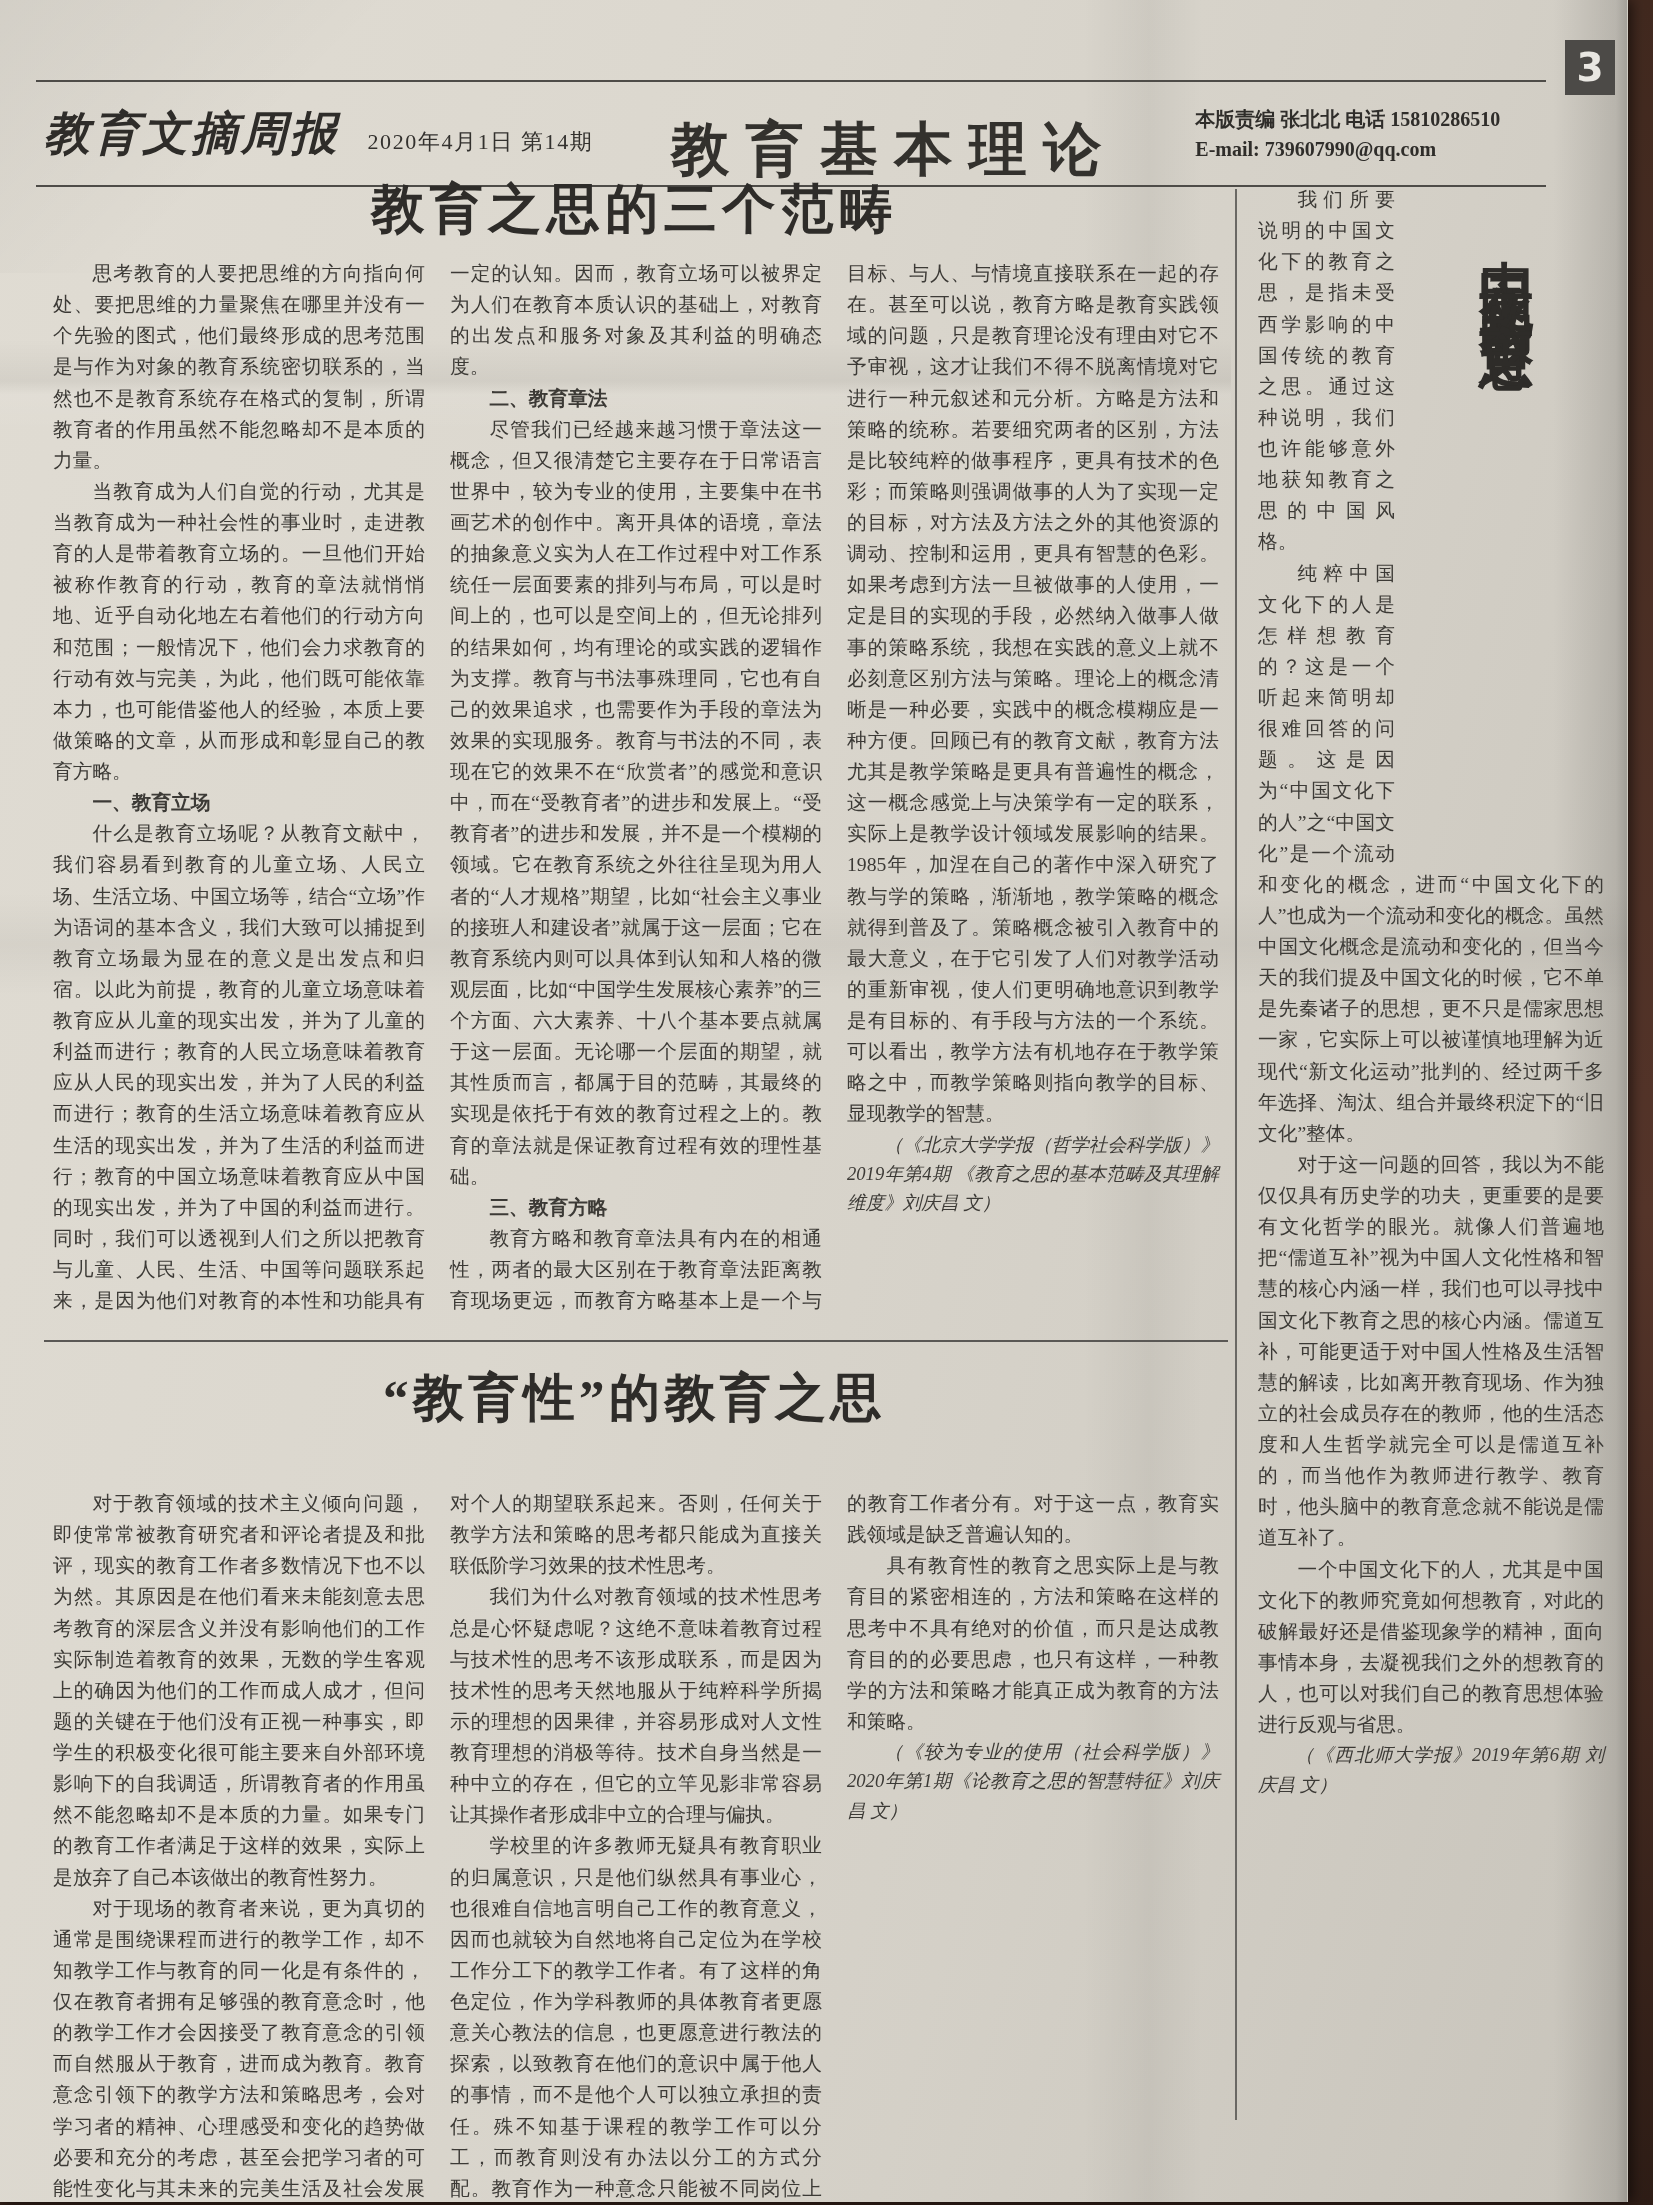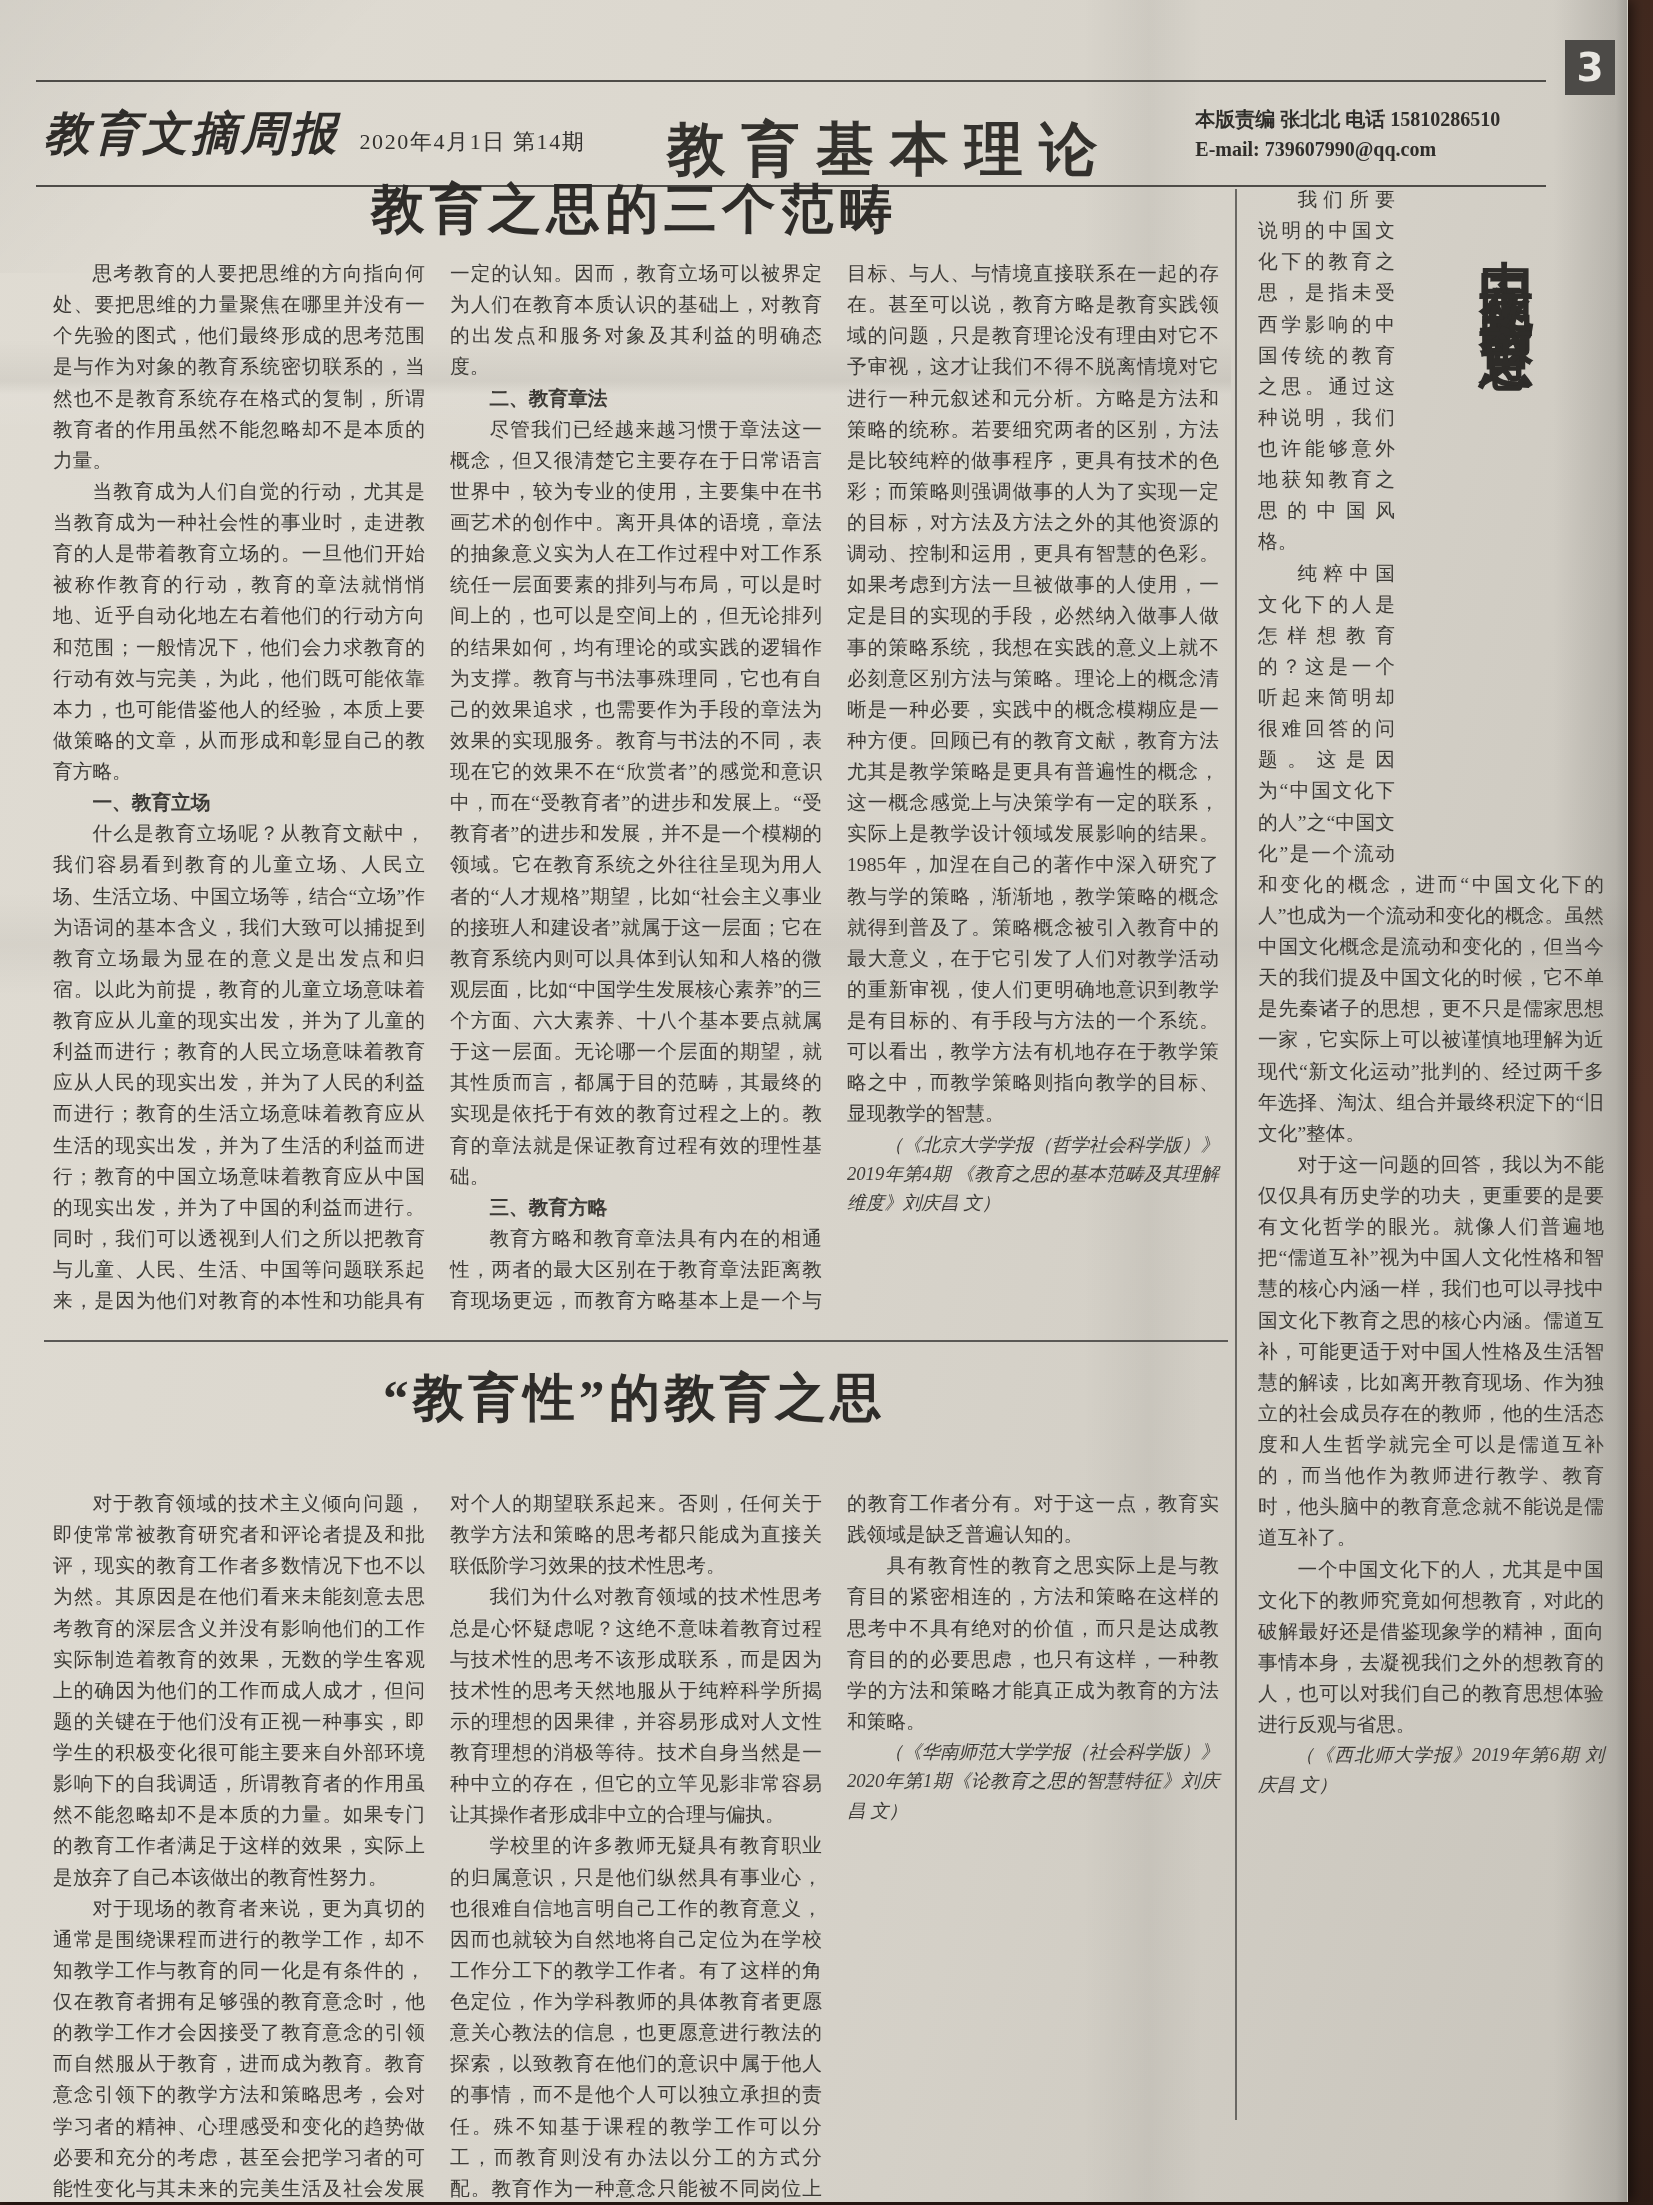--- a/index.html
+++ b/index.html
@@ -24,21 +24,21 @@
     background:linear-gradient(to right,rgba(0,0,0,0),rgba(0,0,0,.12) 85%,rgba(0,0,0,.22));}
   .crease.c1{left:0;top:0;width:383px;height:273px;
     background:linear-gradient(135deg,rgba(0,0,0,.06),rgba(0,0,0,0) 60%);}
 
   
   .header{
     position:absolute;left:36px;top:80px;width:1510px;height:107px;
     border-top:2.7px solid #4e4c48;border-bottom:2.7px solid #4e4c48;
     display:flex;align-items:center;justify-content:space-between;padding:0 7.7px;box-sizing:border-box;
   }
-  .masthead-group{display:flex;align-items:baseline;gap:20px;white-space:nowrap;}
+  .masthead-group{display:flex;align-items:baseline;gap:28px;white-space:nowrap;}
   .masthead{font-size:46px;font-weight:700;color:#2e2c29;letter-spacing:3.3px;font-style:italic;}
   .date-issue{font-size:22px;color:#33312e;letter-spacing:1.6px;}
   .section-title{
     font-family:"DejaVu Sans","Liberation Sans",sans-serif;
     font-size:58px;font-weight:700;color:#33312d;letter-spacing:16.4px;white-space:nowrap;margin-top:32px;
   }
   .editor-box{font-size:20px;font-weight:700;color:#2f2d2a;line-height:1.5;text-align:left;white-space:nowrap;padding-right:38px;}
   .page-num{
     position:absolute;left:1565px;top:40px;width:50px;height:55px;
     background:#4c4a47;color:#e9e7e2;font-family:"DejaVu Sans","Liberation Sans",sans-serif;
@@ -123,21 +123,21 @@
 
   <div class="right-rule"></div>
 
   <div class="art-title a2-title">“教育性”的教育之思</div>
   <div class="body-cols a2-body">
       <p class="para para-p">对于教育领域的技术主义倾向问题，即使常常被教育研究者和评论者提及和批评，现实的教育工作者多数情况下也不以为然。其原因是在他们看来未能刻意去思考教育的深层含义并没有影响他们的工作实际制造着教育的效果，无数的学生客观上的确因为他们的工作而成人成才，但问题的关键在于他们没有正视一种事实，即学生的积极变化很可能主要来自外部环境影响下的自我调适，所谓教育者的作用虽然不能忽略却不是本质的力量。如果专门的教育工作者满足于这样的效果，实际上是放弃了自己本该做出的教育性努力。</p>
       <p class="para para-p">对于现场的教育者来说，更为真切的通常是围绕课程而进行的教学工作，却不知教学工作与教育的同一化是有条件的，仅在教育者拥有足够强的教育意念时，他的教学工作才会因接受了教育意念的引领而自然服从于教育，进而成为教育。教育意念引领下的教学方法和策略思考，会对学习者的精神、心理感受和变化的趋势做必要和充分的考虑，甚至会把学习者的可能性变化与其未来的完美生活及社会发展对个人的期望联系起来。否则，任何关于教学方法和策略的思考都只能成为直接关联低阶学习效果的技术性思考。</p>
       <p class="para para-p">我们为什么对教育领域的技术性思考总是心怀疑虑呢？这绝不意味着教育过程与技术性的思考不该形成联系，而是因为技术性的思考天然地服从于纯粹科学所揭示的理想的因果律，并容易形成对人文性教育理想的消极等待。技术自身当然是一种中立的存在，但它的立竿见影非常容易让其操作者形成非中立的合理与偏执。</p>
       <p class="para para-p">学校里的许多教师无疑具有教育职业的归属意识，只是他们纵然具有事业心，也很难自信地言明自己工作的教育意义，因而也就较为自然地将自己定位为在学校工作分工下的教学工作者。有了这样的角色定位，作为学科教师的具体教育者更愿意关心教法的信息，也更愿意进行教法的探索，以致教育在他们的意识中属于他人的事情，而不是他个人可以独立承担的责任。殊不知基于课程的教学工作可以分工，而教育则没有办法以分工的方式分配。教育作为一种意念只能被不同岗位上的教育工作者分有。对于这一点，教育实践领域是缺乏普遍认知的。</p>
       <p class="para para-p">具有教育性的教育之思实际上是与教育目的紧密相连的，方法和策略在这样的思考中不具有绝对的价值，而只是达成教育目的的必要思虑，也只有这样，一种教学的方法和策略才能真正成为教育的方法和策略。</p>
-      <p class="para para-cite">（《华南师范大学学报（社会科学版）》2020年第1期《论教育之思的智慧特征》刘庆昌 文）</p>
+      <p class="para para-cite">（《较为专业的使用（社会科学版）》2020年第1期《论教育之思的智慧特征》刘庆昌 文）</p>
     </div>
 
   <div class="body-cols a3-body">
     <div class="vertical-headline">
       <span class="vtext">中国文化下的教育之思</span>
     </div>
   <p class="para para-p">我们所要说明的中国文化下的教育之思，是指未受西学影响的中国传统的教育之思。通过这种说明，我们也许能够意外地获知教育之思的中国风格。</p>
       <p class="para para-p">纯粹中国文化下的人是怎样想教育的？这是一个听起来简明却很难回答的问题。这是因为“中国文化下的人”之“中国文化”是一个流动和变化的概念，进而“中国文化下的人”也成为一个流动和变化的概念。虽然中国文化概念是流动和变化的，但当今天的我们提及中国文化的时候，它不单是先秦诸子的思想，更不只是儒家思想一家，它实际上可以被谨慎地理解为近现代“新文化运动”批判的、经过两千多年选择、淘汰、组合并最终积淀下的“旧文化”整体。</p>
       <p class="para para-p">对于这一问题的回答，我以为不能仅仅具有历史学的功夫，更重要的是要有文化哲学的眼光。就像人们普遍地把“儒道互补”视为中国人文化性格和智慧的核心内涵一样，我们也可以寻找中国文化下教育之思的核心内涵。儒道互补，可能更适于对中国人性格及生活智慧的解读，比如离开教育现场、作为独立的社会成员存在的教师，他的生活态度和人生哲学就完全可以是儒道互补的，而当他作为教师进行教学、教育时，他头脑中的教育意念就不能说是儒道互补了。</p>
       <p class="para para-p">一个中国文化下的人，尤其是中国文化下的教师究竟如何想教育，对此的破解最好还是借鉴现象学的精神，面向事情本身，去凝视我们之外的想教育的人，也可以对我们自己的教育思想体验进行反观与省思。</p>

